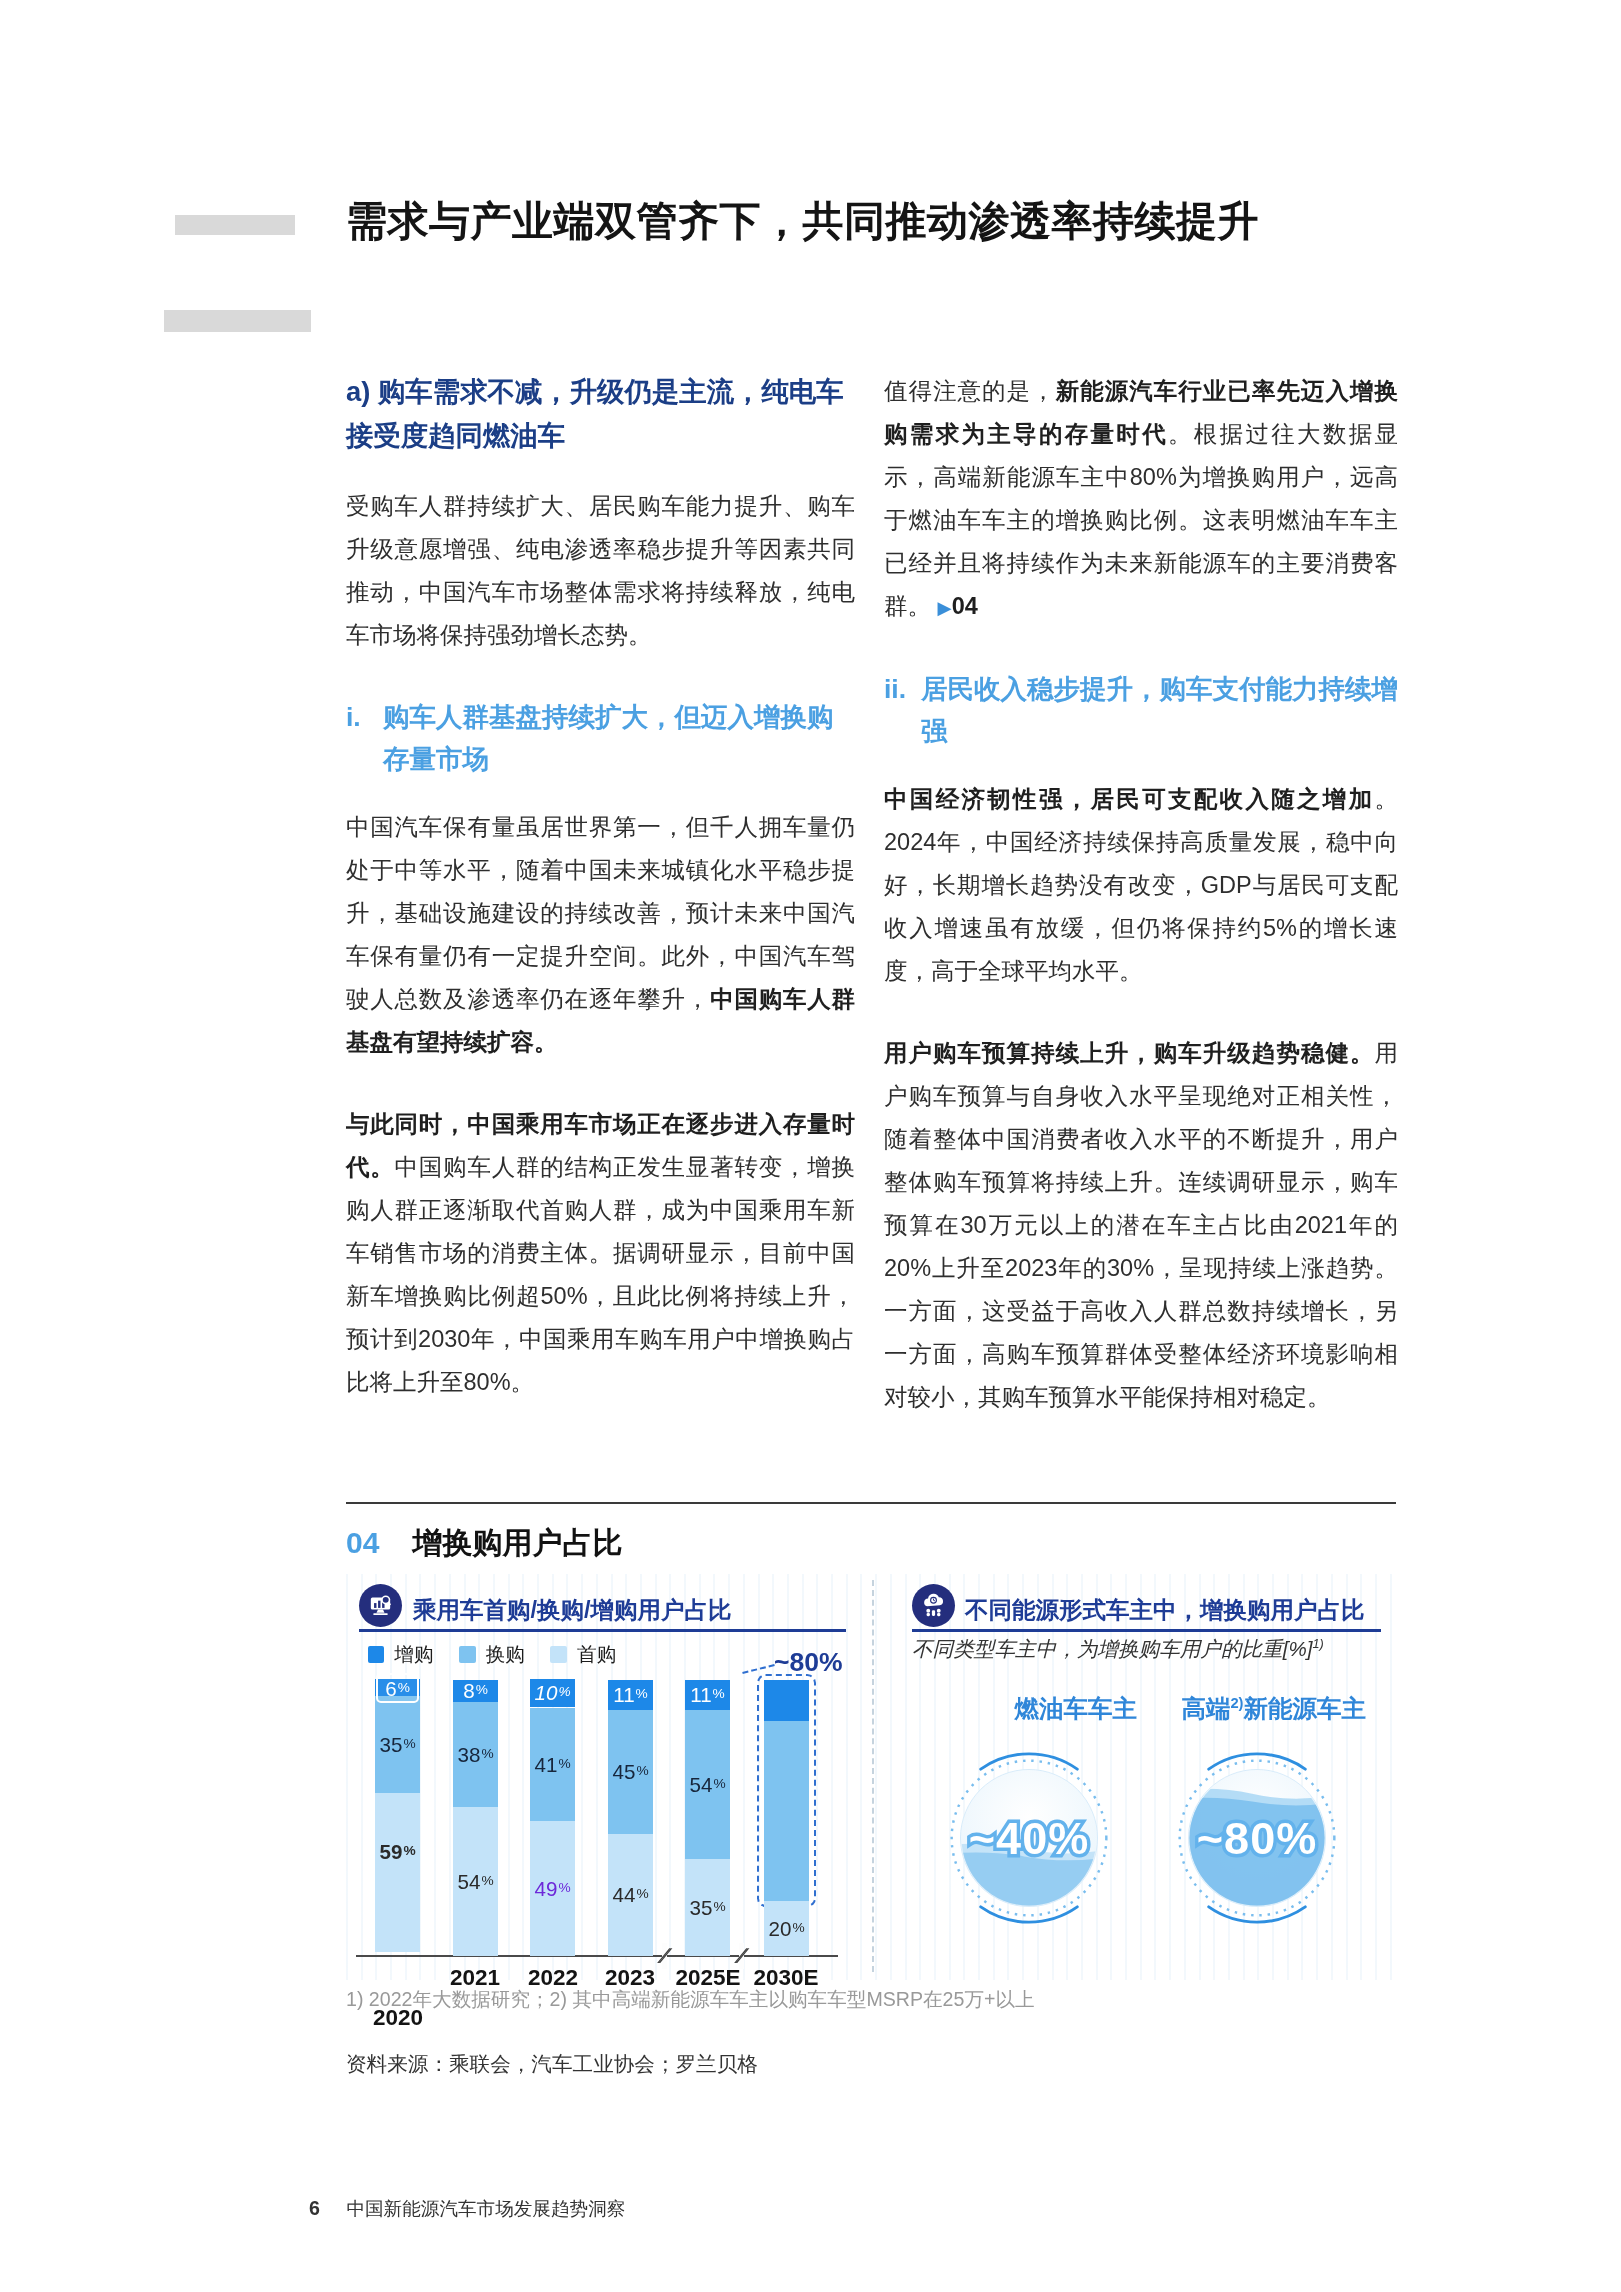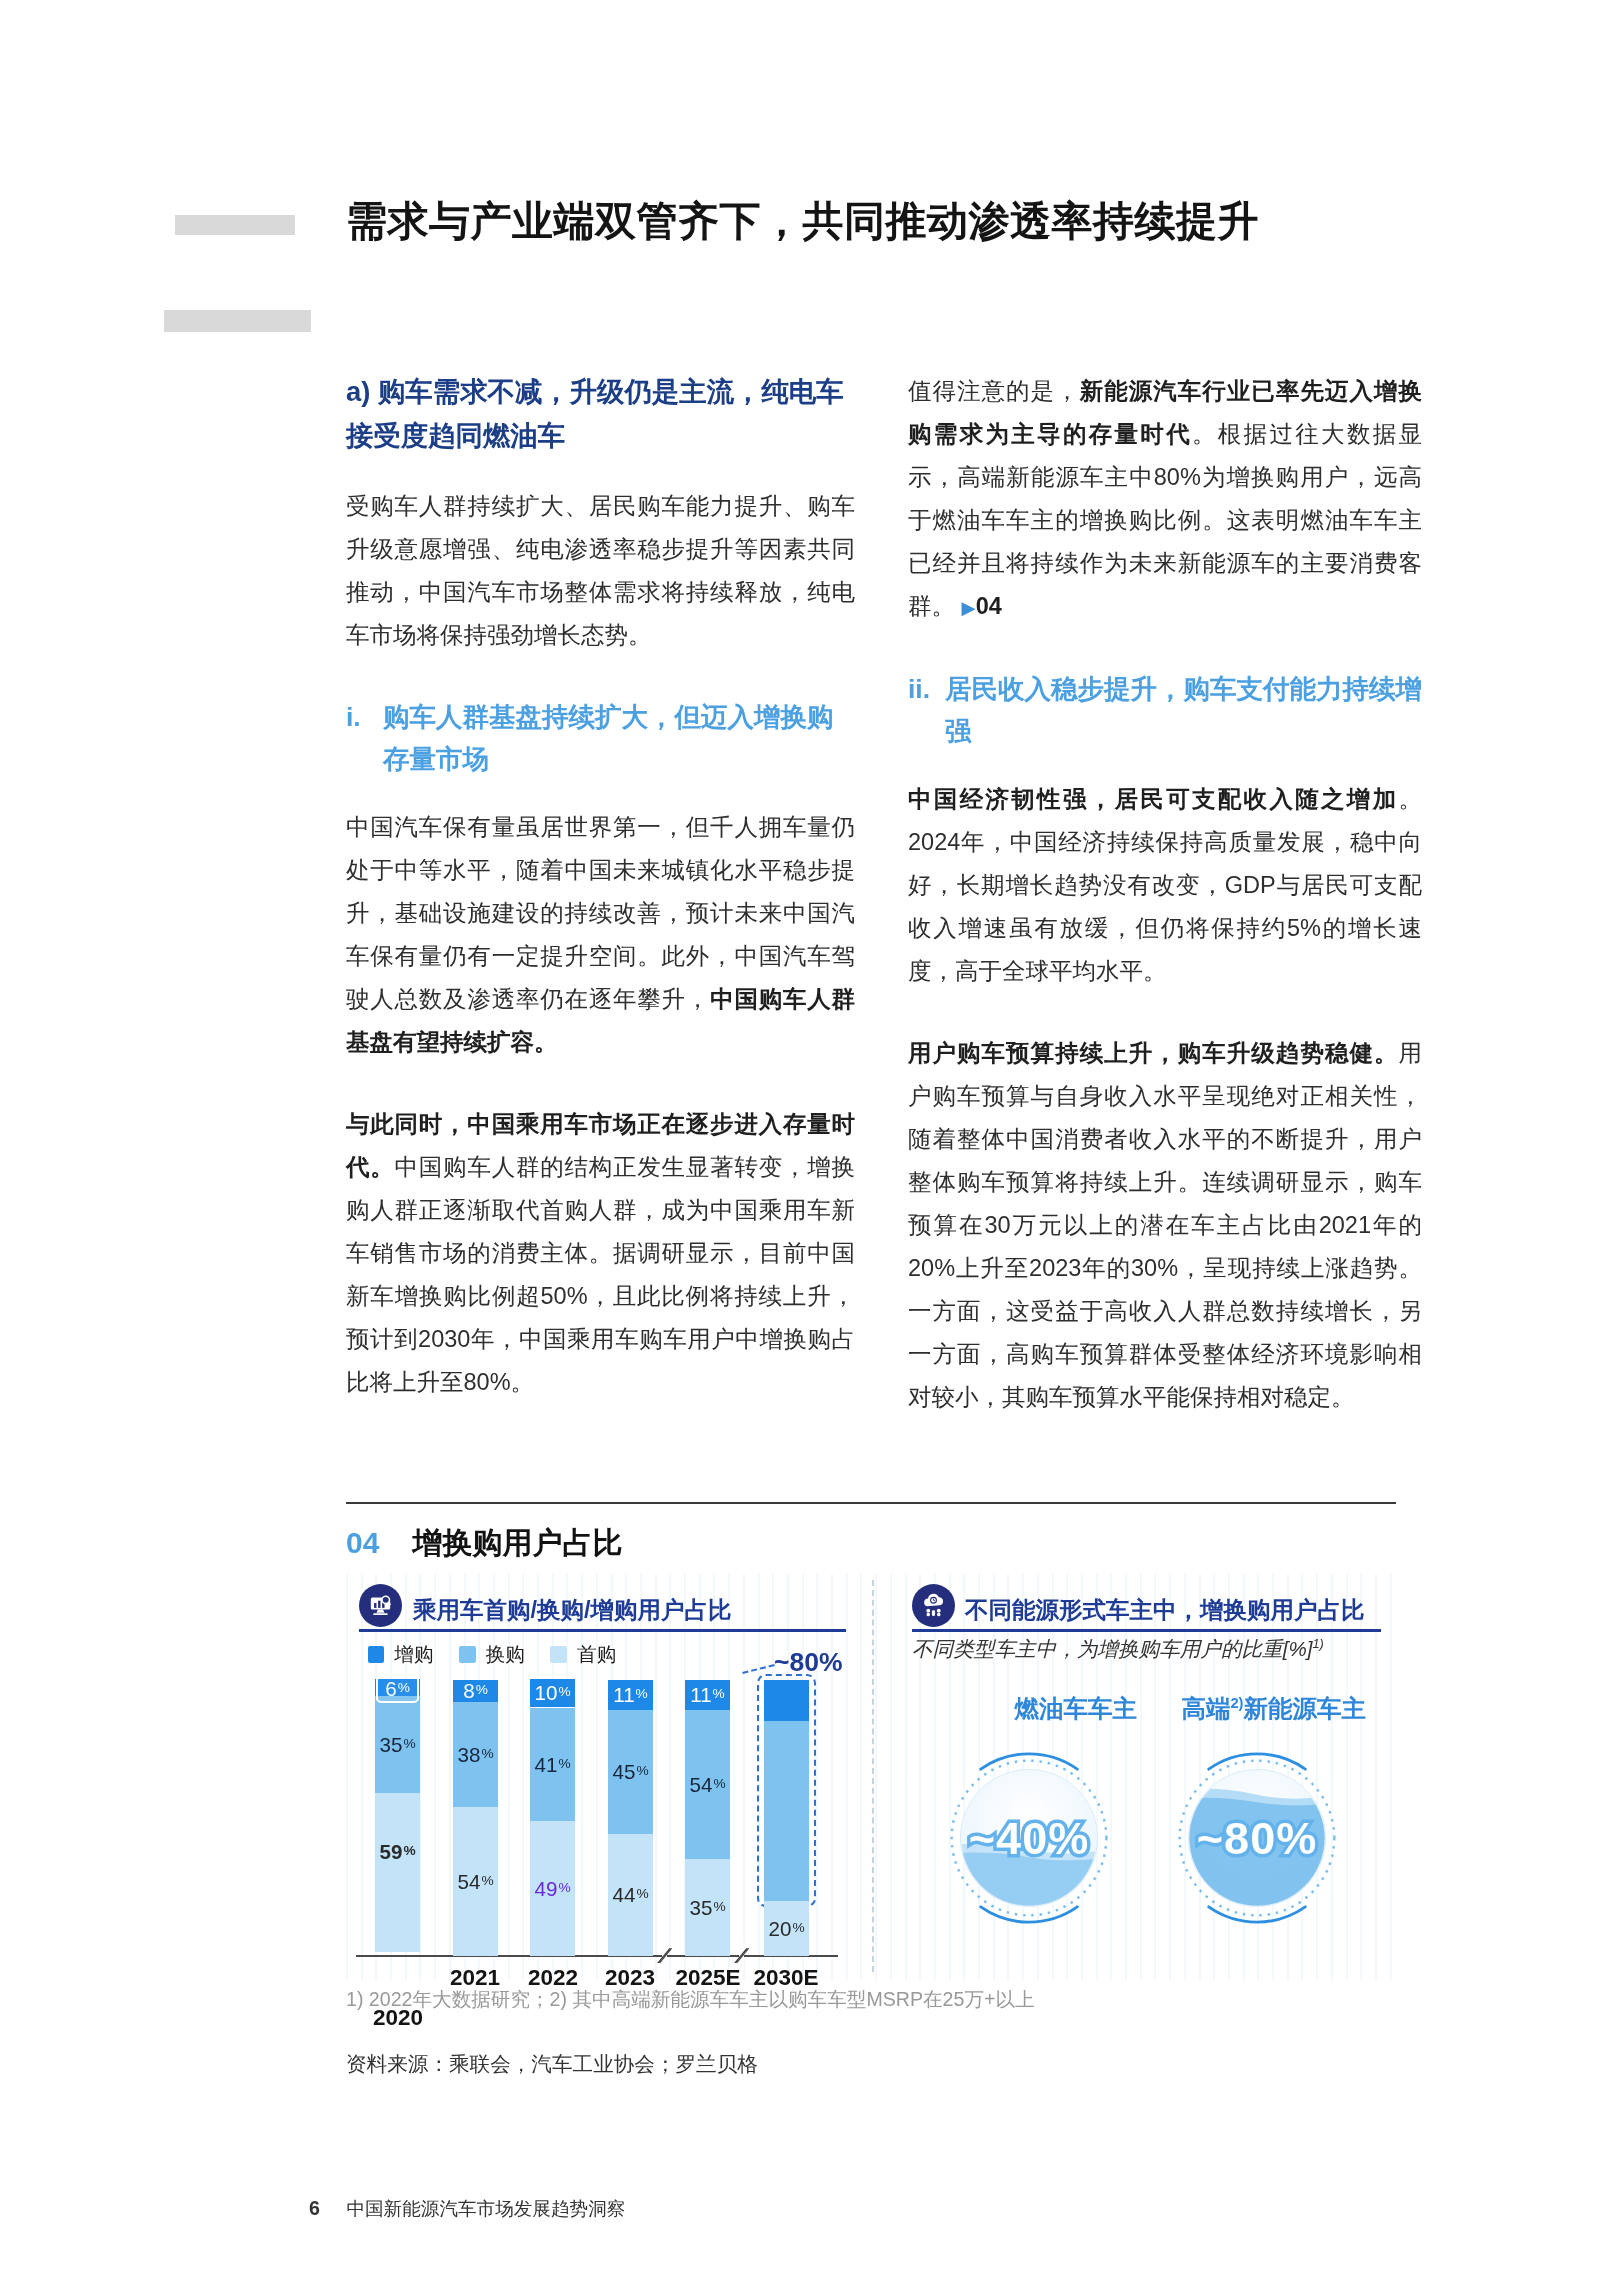--- a/index.html
+++ b/index.html
@@ -8,21 +8,21 @@
   #page { position:relative; width:1621px; height:2293px; background:#fff; overflow:hidden; }
 
   .deco-bar { position:absolute; background:#d9d9d9; }
   #deco1 { left:175px; top:215px; width:120px; height:19.6px; }
   #deco2 { left:164px; top:310px; width:147px; height:21.6px; }
 
   #main-title { position:absolute; left:346px; top:194px; font-size:41px; font-weight:800; color:#141414; letter-spacing:0.5px; }
 
   .col { position:absolute; top:370px; width:509px; font-size:23.5px; line-height:43px; text-align:justify; }
   #col-left  { left:346px; }
-  #col-right { left:908px; width:514px; }
+  #col-right { left:884px; width:514px; }
   .col p { margin:0 0 39px 0; color:#2e2e2e; }
   .col b { color:#1f1f1f; }
   .h-a { font-size:27.4px; font-weight:800; line-height:44px; color:#1b3e86; margin:0 0 27.4px 0; text-align:left; }
   .subhead { position:relative; padding-left:37px; font-size:26.5px; font-weight:800; line-height:42px; color:#4ba0e2; margin:0 0 25.5px 0; text-align:left; }
   .subhead .num { position:absolute; left:0; top:0; }
   .ref-link { color:#3a8fd9; font-weight:800; white-space:nowrap; }
   .ref-link .tri { font-size:0.78em; }
 
   #fig-rule { position:absolute; left:346px; top:1502px; width:1050px; height:2px; background:#3a3a3a; }
   #fig-title-row { position:absolute; left:346px; top:1523px; font-size:30px; font-weight:800; }
@@ -173,21 +173,21 @@
         <div class="seg" style="left: 107px; bottom: 303px; height: 22px; background: rgb(29, 136, 232);">
           <span class="seg-label" style="color: rgb(255, 255, 255);"><span>8</span><span class="pc">%</span></span>
         </div>
         <span class="year-label" style="left: 129px;">2021</span>
         <div class="seg" style="left: 184px; bottom: 49px; height: 135px; background: rgb(195, 227, 249);">
           <span class="seg-label" style="color: #6d28d9;"><span>49</span><span class="pc">%</span></span>
         </div>
         <div class="seg" style="left: 184px; bottom: 184px; height: 113px; background: rgb(126, 195, 240);">
           <span class="seg-label" style="color: rgb(23, 38, 60);"><span>41</span><span class="pc">%</span></span>
         </div>
-        <div class="seg" style="left: 184px; bottom: 298px; height: 28px; background: rgb(29, 136, 232);">
+        <div class="seg" style="left: 184px; bottom: 298px; height: 28px; background: rgb(29, 136, 232); font-style: italic;">
           <span class="seg-label" style="color: rgb(255, 255, 255);"><span>10</span><span class="pc">%</span></span>
         </div>
         <span class="year-label" style="left: 207px;">2022</span>
         <div class="seg" style="left: 262px; bottom: 49px; height: 122px; background: rgb(195, 227, 249);">
           <span class="seg-label" style="color: rgb(42, 42, 42);"><span>44</span><span class="pc">%</span></span>
         </div>
         <div class="seg" style="left: 262px; bottom: 171px; height: 124px; background: rgb(126, 195, 240);">
           <span class="seg-label" style="color: rgb(23, 38, 60);"><span>45</span><span class="pc">%</span></span>
         </div>
         <div class="seg" style="left: 262px; bottom: 295px; height: 30px; background: rgb(29, 136, 232);">

